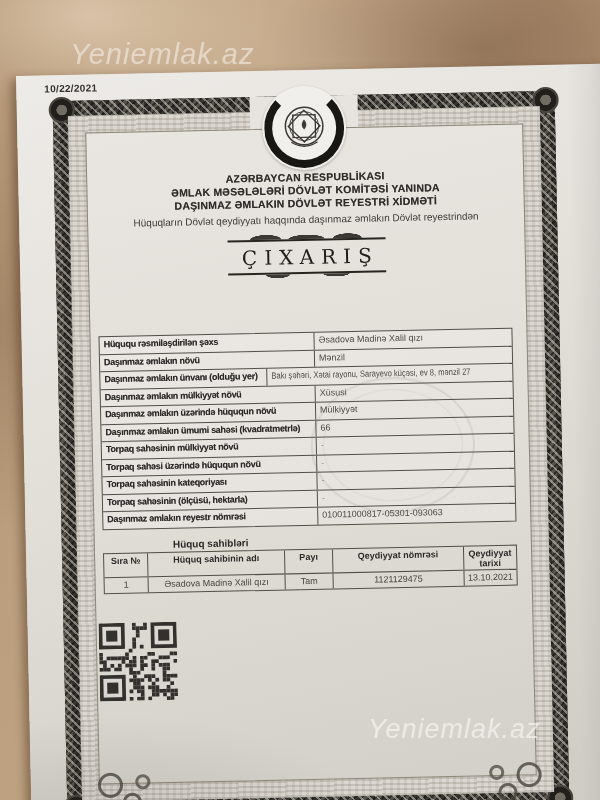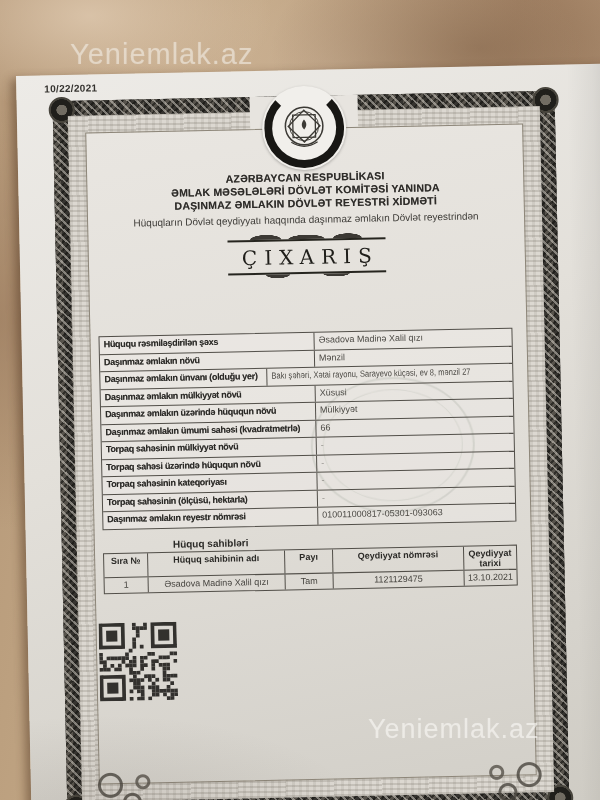--- a/index.html
+++ b/index.html
@@ -99,21 +99,21 @@
   .orow.head .ocell{font-weight:bold;color:#2b2a27;}
   .c0{width:9%}.c1{width:31.5%}.c2{width:10%}.c3{width:30%}.c4{flex:1}
   
   .qr{position:absolute;left:2px;top:490px;width:78px;height:78px;}
   .qr svg{width:100%;height:100%;opacity:.88}
   .stamp{position:absolute;left:218px;top:250px;width:160px;height:132px;border-radius:50%;
     border:2px solid rgba(104,120,100,.22);filter:blur(.5px);}
   .stamp::before{content:"";position:absolute;inset:10px;border-radius:50%;border:1px solid rgba(104,120,100,.18);}
   
   .wm{position:absolute;font-size:29px;letter-spacing:1px;color:rgba(248,246,242,.55);
-    text-shadow:0 0 1px rgba(255,255,255,.25);z-index:9;}
+    text-shadow:0 0 1px rgba(255,255,255,.25);z-index:9;font-style:italic;}
   .wm.top{left:70px;top:38px;color:rgba(240,233,223,.5);}
   .wm.bottom{left:368px;top:714px;font-size:27px;}
 </style>
 </head>
 <body>
 
 <div class="paper">
   <div class="scan-date">10/22/2021</div>
 
   <div class="frame">

